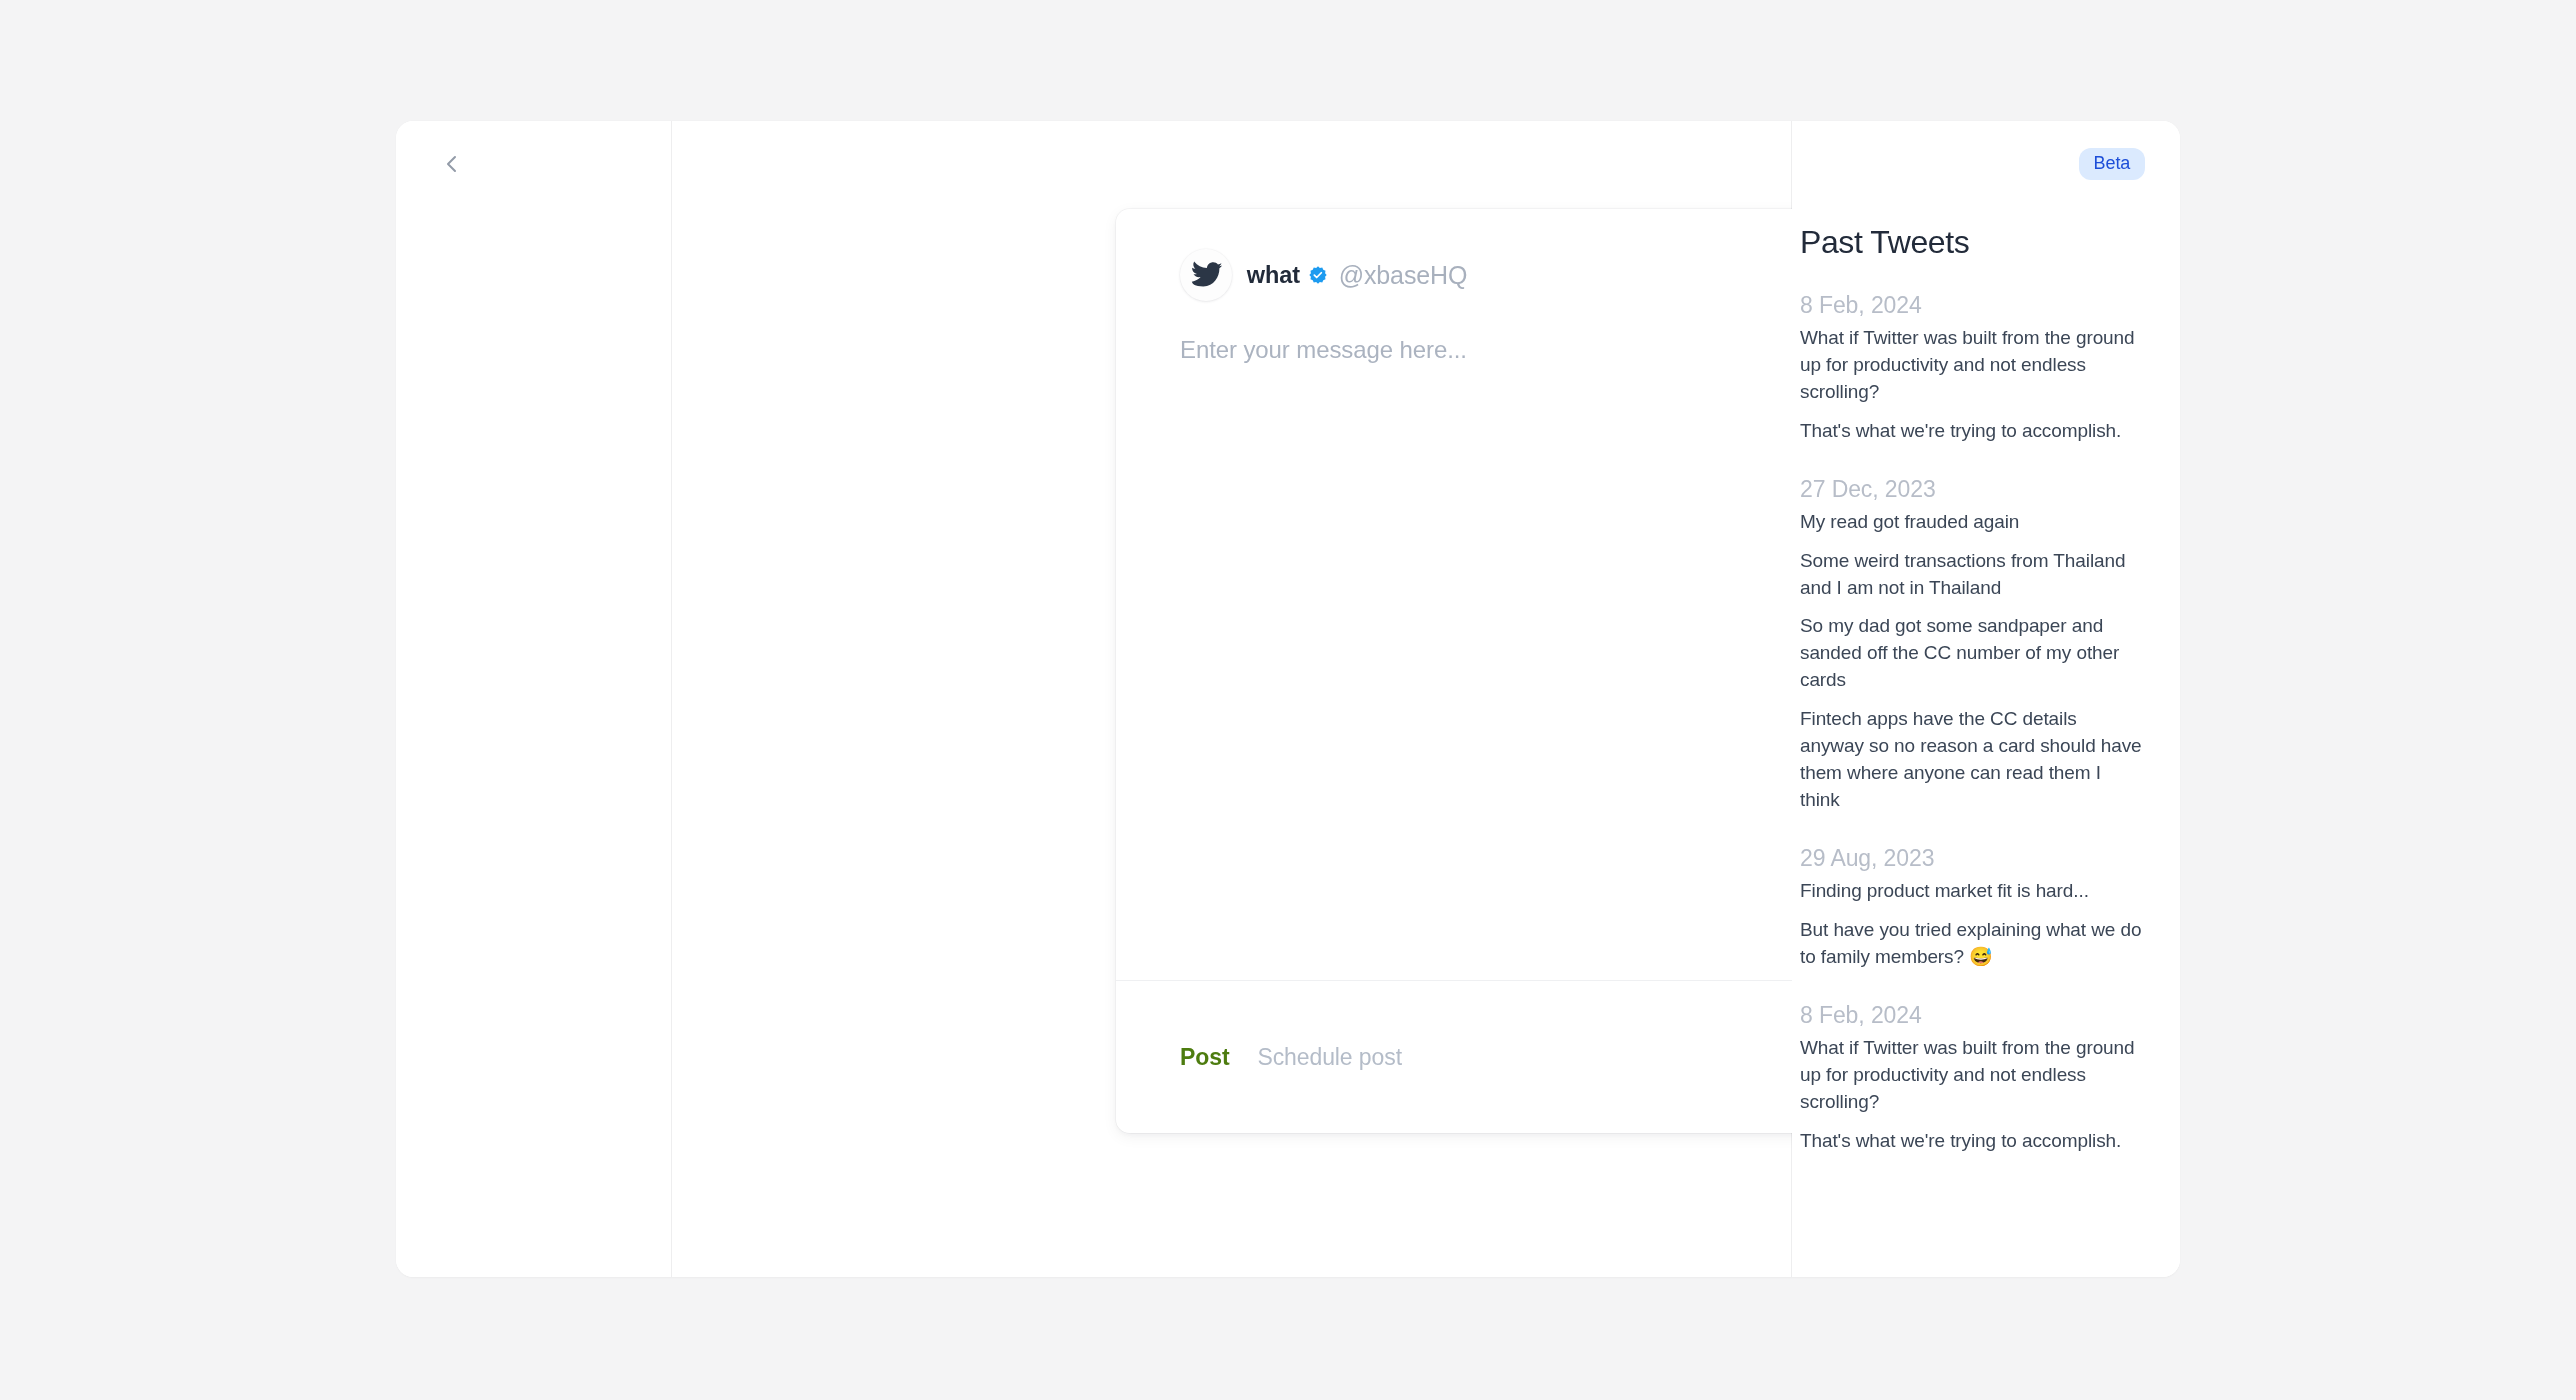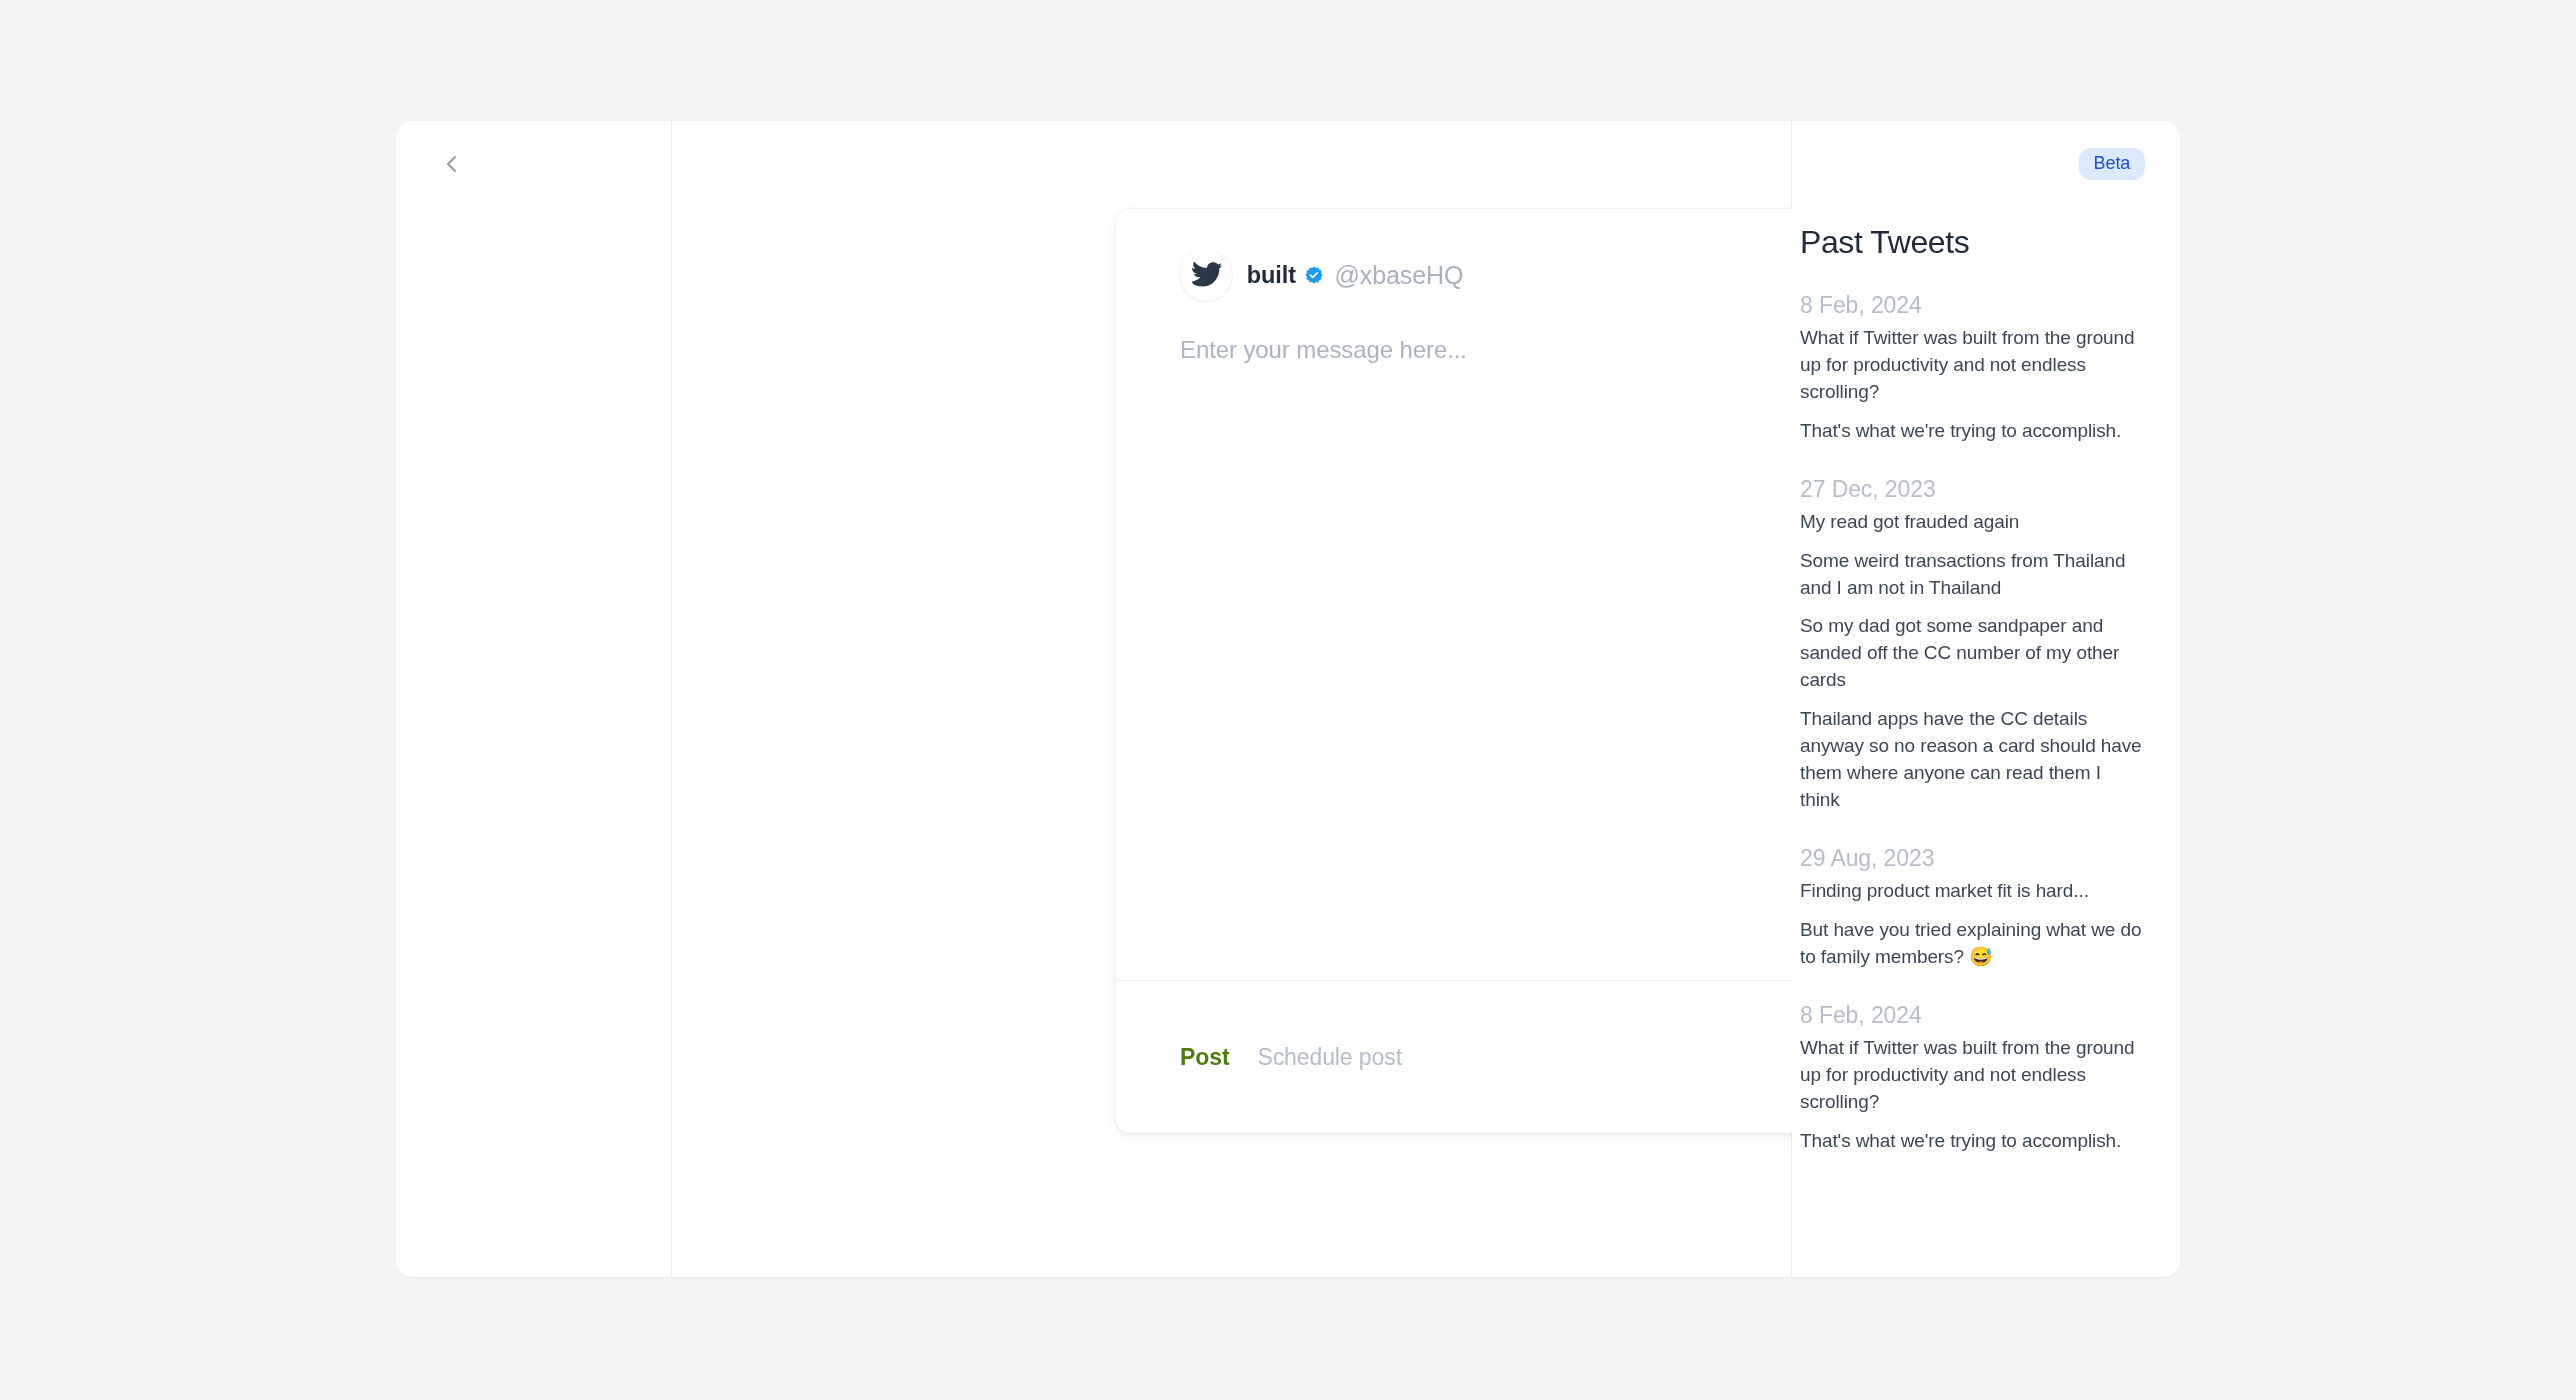--- a/index.html
+++ b/index.html
@@ -227,21 +227,21 @@
       <div id="composer-head">
 
         <div id="avatar">
           <span>
             <svg width="40" height="40" viewBox="0 0 64 64" fill="none">
               <path d="M12 44c6-1 11-4 15-8-6 1-10-1-12-5 2 .6 4 .6 5.6-.2-5.4-1.6-8-5.4-8.2-10.6 1.8 1 3.6 1.6 5.6 1.7C14.4 18.6 13.4 13.6 16 9.4c5.6 6.8 12.8 10.6 21.6 11.2 1-6 5.4-9.6 11-9.6 3.2 0 6 1.3 8 3.6 2-.4 4-1.2 5.8-2.2-.7 2.2-2.1 4-4 5.2 1.8-.2 3.6-.7 5.2-1.4-1.2 1.9-2.8 3.5-4.6 4.8.2 14.4-9.6 31-27.4 31C17 52 13.4 47.6 12 44z" fill="#2b3646" transform="translate(-2,3) scale(0.94)"></path>
             </svg>
           </span>
         </div>
 
-        <div id="account-name">built</div>
+        <div id="account-name">what</div>
 
         <span id="verified-badge">
           <svg width="20" height="20" viewBox="0 0 24 24">
             <path fill="#1d9bf0" d="M12 1.6l2.2 1.9 2.9-.5 1.2 2.7 2.7 1.2-.5 2.9 1.9 2.2-1.9 2.2.5 2.9-2.7 1.2-1.2 2.7-2.9-.5L12 22.4l-2.2-1.9-2.9.5-1.2-2.7-2.7-1.2.5-2.9L1.6 12l1.9-2.2-.5-2.9 2.7-1.2L6.9 3l2.9.5L12 1.6z"></path>
             <path d="M7.6 12.2l2.8 2.8 5.6-5.7" stroke="#ffffff" stroke-width="2.1" fill="none" stroke-linecap="round" stroke-linejoin="round"></path>
           </svg>
         </span>
 
         <div id="account-handle">@xbaseHQ</div>
 
@@ -329,21 +329,21 @@
         <div class="tweet-group">
           <div class="tweet-date">8 Feb, 2024</div>
           <div class="tweet-line">What if Twitter was built from the ground up for productivity and not endless scrolling?</div>
           <div class="tweet-line">That's what we're trying to accomplish.</div>
         </div>
         <div class="tweet-group">
           <div class="tweet-date">27 Dec, 2023</div>
           <div class="tweet-line">My read got frauded again</div>
           <div class="tweet-line">Some weird transactions from Thailand and I am not in Thailand</div>
           <div class="tweet-line">So my dad got some sandpaper and sanded off the CC number of my other cards</div>
-          <div class="tweet-line">Thailand apps have the CC details anyway so no reason a card should have them where anyone can read them I think</div>
+          <div class="tweet-line">Fintech apps have the CC details anyway so no reason a card should have them where anyone can read them I think</div>
         </div>
         <div class="tweet-group">
           <div class="tweet-date">29 Aug, 2023</div>
           <div class="tweet-line">Finding product market fit is hard...</div>
           <div class="tweet-line">But have you tried explaining what we do to family members? 😅</div>
         </div>
         <div class="tweet-group">
           <div class="tweet-date">8 Feb, 2024</div>
           <div class="tweet-line">What if Twitter was built from the ground up for productivity and not endless scrolling?</div>
           <div class="tweet-line">That's what we're trying to accomplish.</div>

